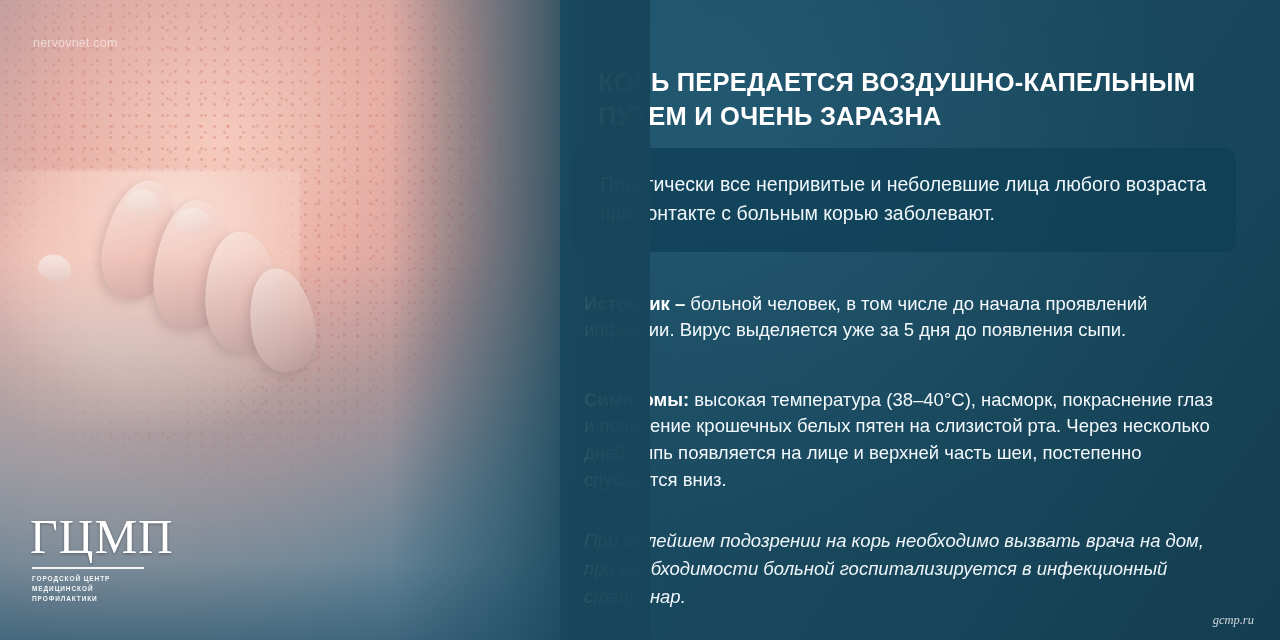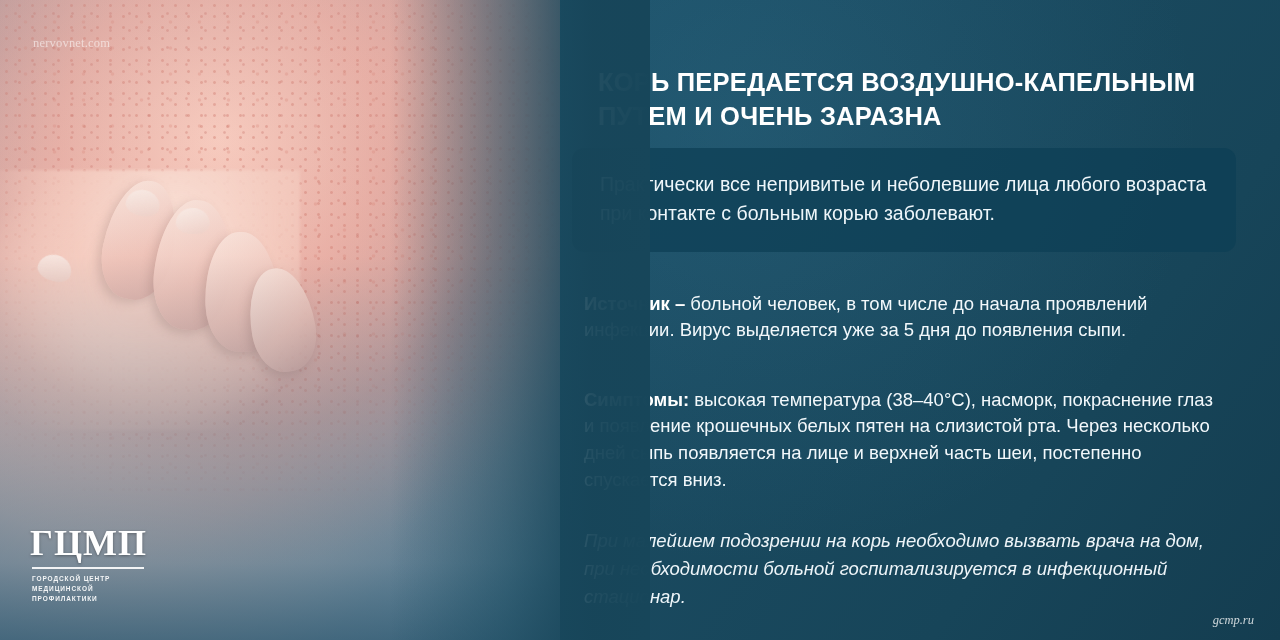--- a/index.html
+++ b/index.html
@@ -98,33 +98,33 @@
     background: radial-gradient(ellipse at 25% 20%, rgba(60,130,160,0.22) 0%, rgba(0,0,0,0) 60%);
   }
 
   
   .watermark {
     position: absolute;
     left: 33px; top: 36px;
     font-size: 12.5px;
     color: rgba(255,255,255,0.55);
     letter-spacing: 0.2px;
-    font-family: Liberation Serif, serif;
+    font-family: Liberation Sans, sans-serif;
   }
 
   
   .logo {
     position: absolute;
     left: 30px; bottom: 36px;
     color: #ffffff;
   }
   .logo-mark {
     font-family: "Liberation Serif", serif;
-    font-weight: bold;
-    font-size: 36px;
+    font-weight: normal;
+    font-size: 48px;
     letter-spacing: 1px;
     line-height: 1;
     text-shadow: 0 1px 3px rgba(0,0,0,0.35);
   }
   .logo-rule {
     width: 112px; height: 2px;
     background: rgba(255,255,255,0.9);
     margin: 6px 0 5px 2px;
   }
   .logo-sub {

